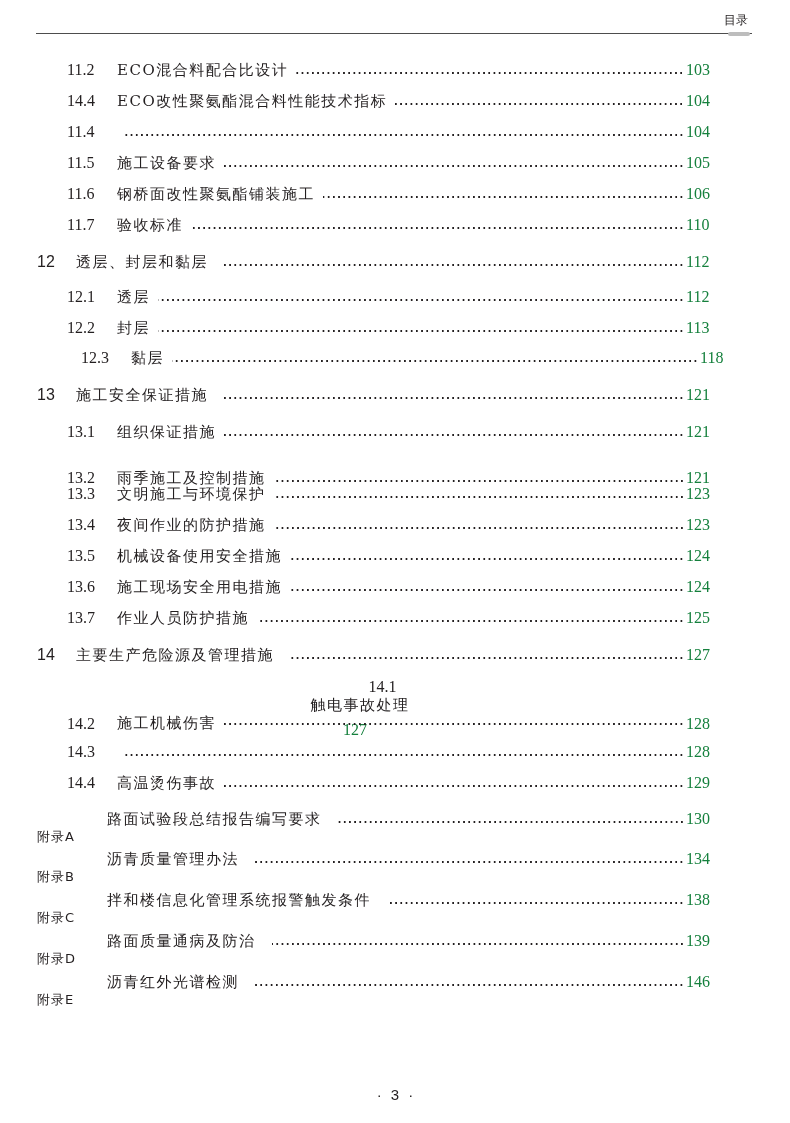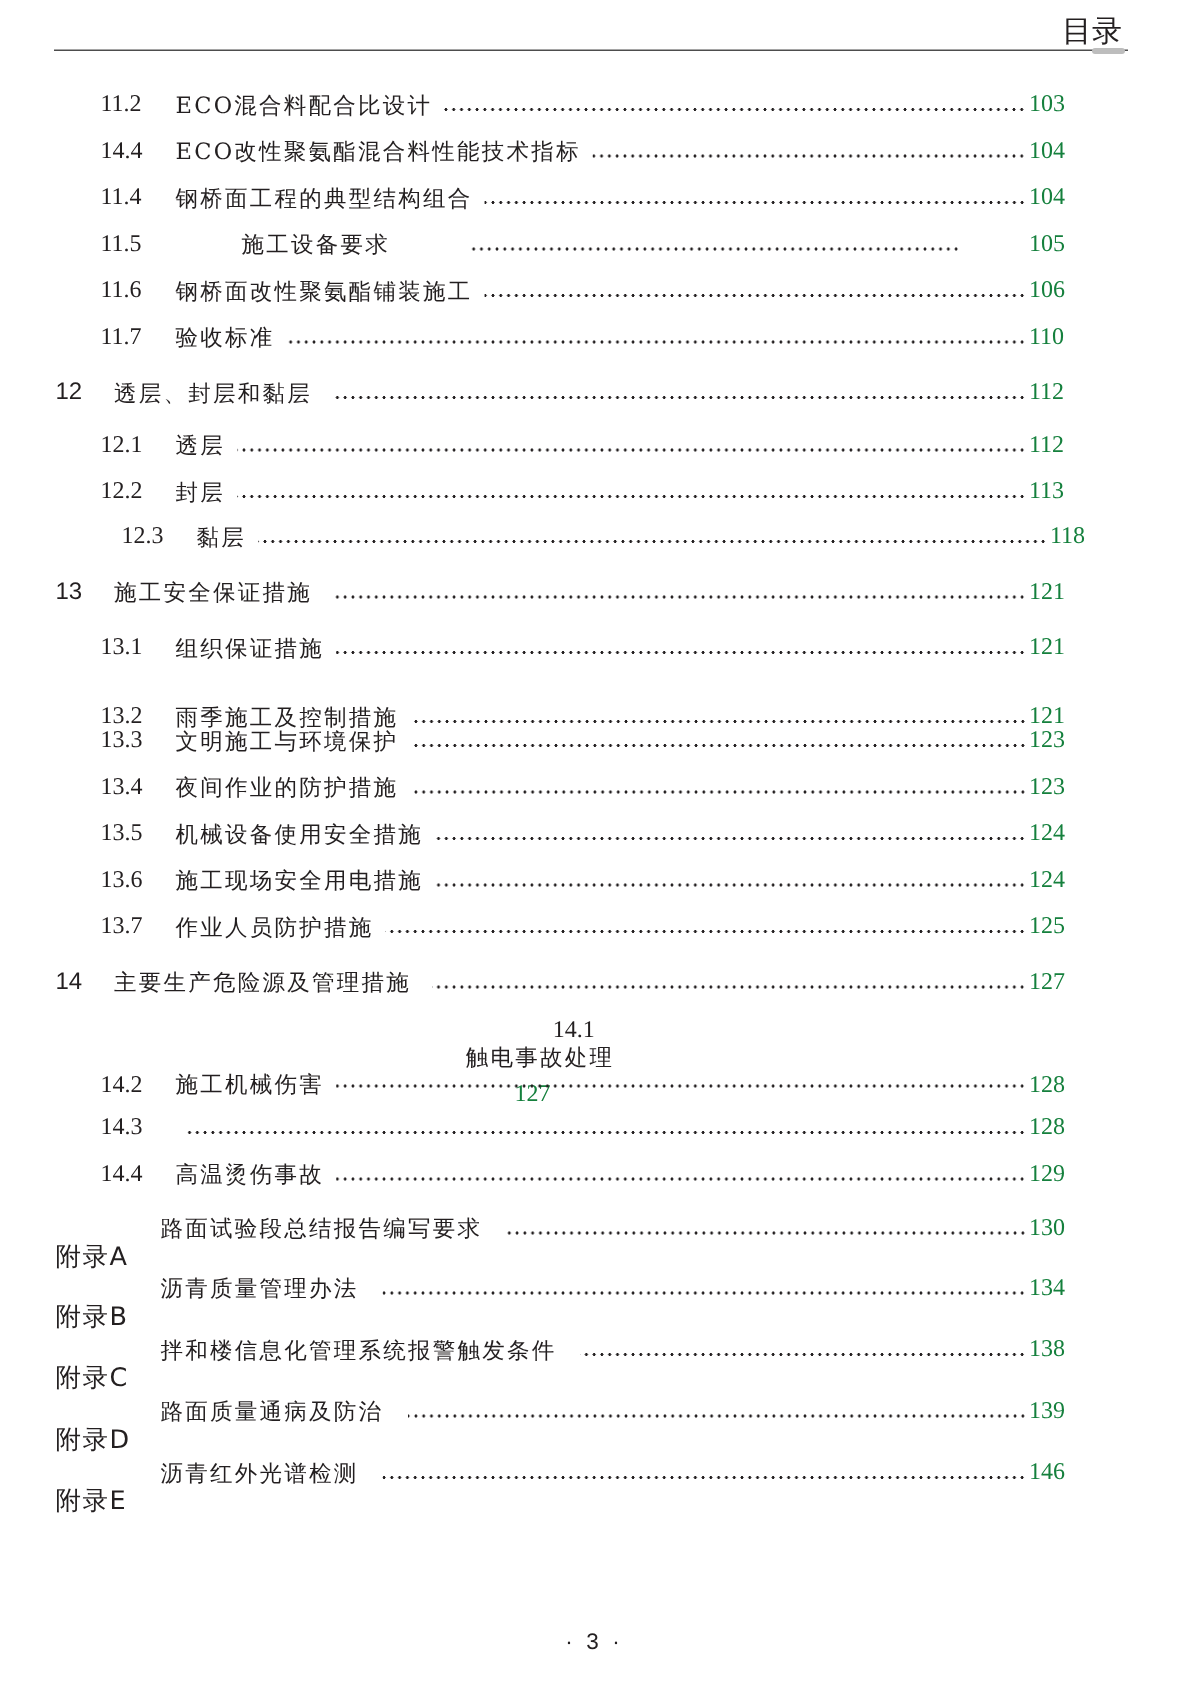--- a/index.html
+++ b/index.html
@@ -12,21 +12,21 @@
       height: 1123px;
       position: relative;
       overflow: hidden;
       color: #231f20;
     }
     .header-title {
       position: absolute;
       right: 42px;
       top: 10px;
       font-family: "DejaVu Sans", sans-serif;
-      font-size: 20px;
+      font-size: 12px;
       line-height: 20px;
       color: #231f20;
     }
     .header-rule {
       position: absolute;
       left: 36px;
       top: 33px;
       width: 716px;
       height: 1px;
       background: #4d4d4d;
@@ -99,21 +99,21 @@
       font-family: "DejaVu Sans", sans-serif;
       font-size: 15px;
       letter-spacing: 1.5px;
     }
     .toc-row.chapter .leader { margin-left: 14px; }
     
     .toc-row.appendix .num {
       margin-left: 37px;
       width: 70px;
       font-family: "DejaVu Sans", sans-serif;
-      font-size: 17px;
+      font-size: 13px;
       letter-spacing: 1px;
       margin-top: 36px;
     }
     .toc-row.appendix .title {
       font-family: "DejaVu Sans", sans-serif;
       font-size: 15px;
       letter-spacing: 1.5px;
     }
     .toc-row.appendix .leader { margin-left: 16px; }
     .footer {
@@ -148,25 +148,24 @@
       <span class="page">103</span>
     </div>
     <div class="toc-row sub" style="top: 89px;">
       <span class="num">14.4</span>
       <span class="title">ECO改性聚氨酯混合料性能技术指标</span>
       <span class="leader"></span>
       <span class="page">104</span>
     </div>
     <div class="toc-row sub" style="top: 120px;">
       <span class="num">11.4</span>
-      <span class="title">钢桥面工程的典型结构组合</span>
       <span class="leader"></span>
       <span class="page">104</span>
     </div>
-    <div class="toc-row sub" style="top: 151px; gap: 44px;">
+    <div class="toc-row sub" style="top: 151px;">
       <span class="num">11.5</span>
       <span class="title">施工设备要求</span>
       <span class="leader"></span>
       <span class="page">105</span>
     </div>
     <div class="toc-row sub" style="top: 182px;">
       <span class="num">11.6</span>
       <span class="title">钢桥面改性聚氨酯铺装施工</span>
       <span class="leader"></span>
       <span class="page">106</span>

